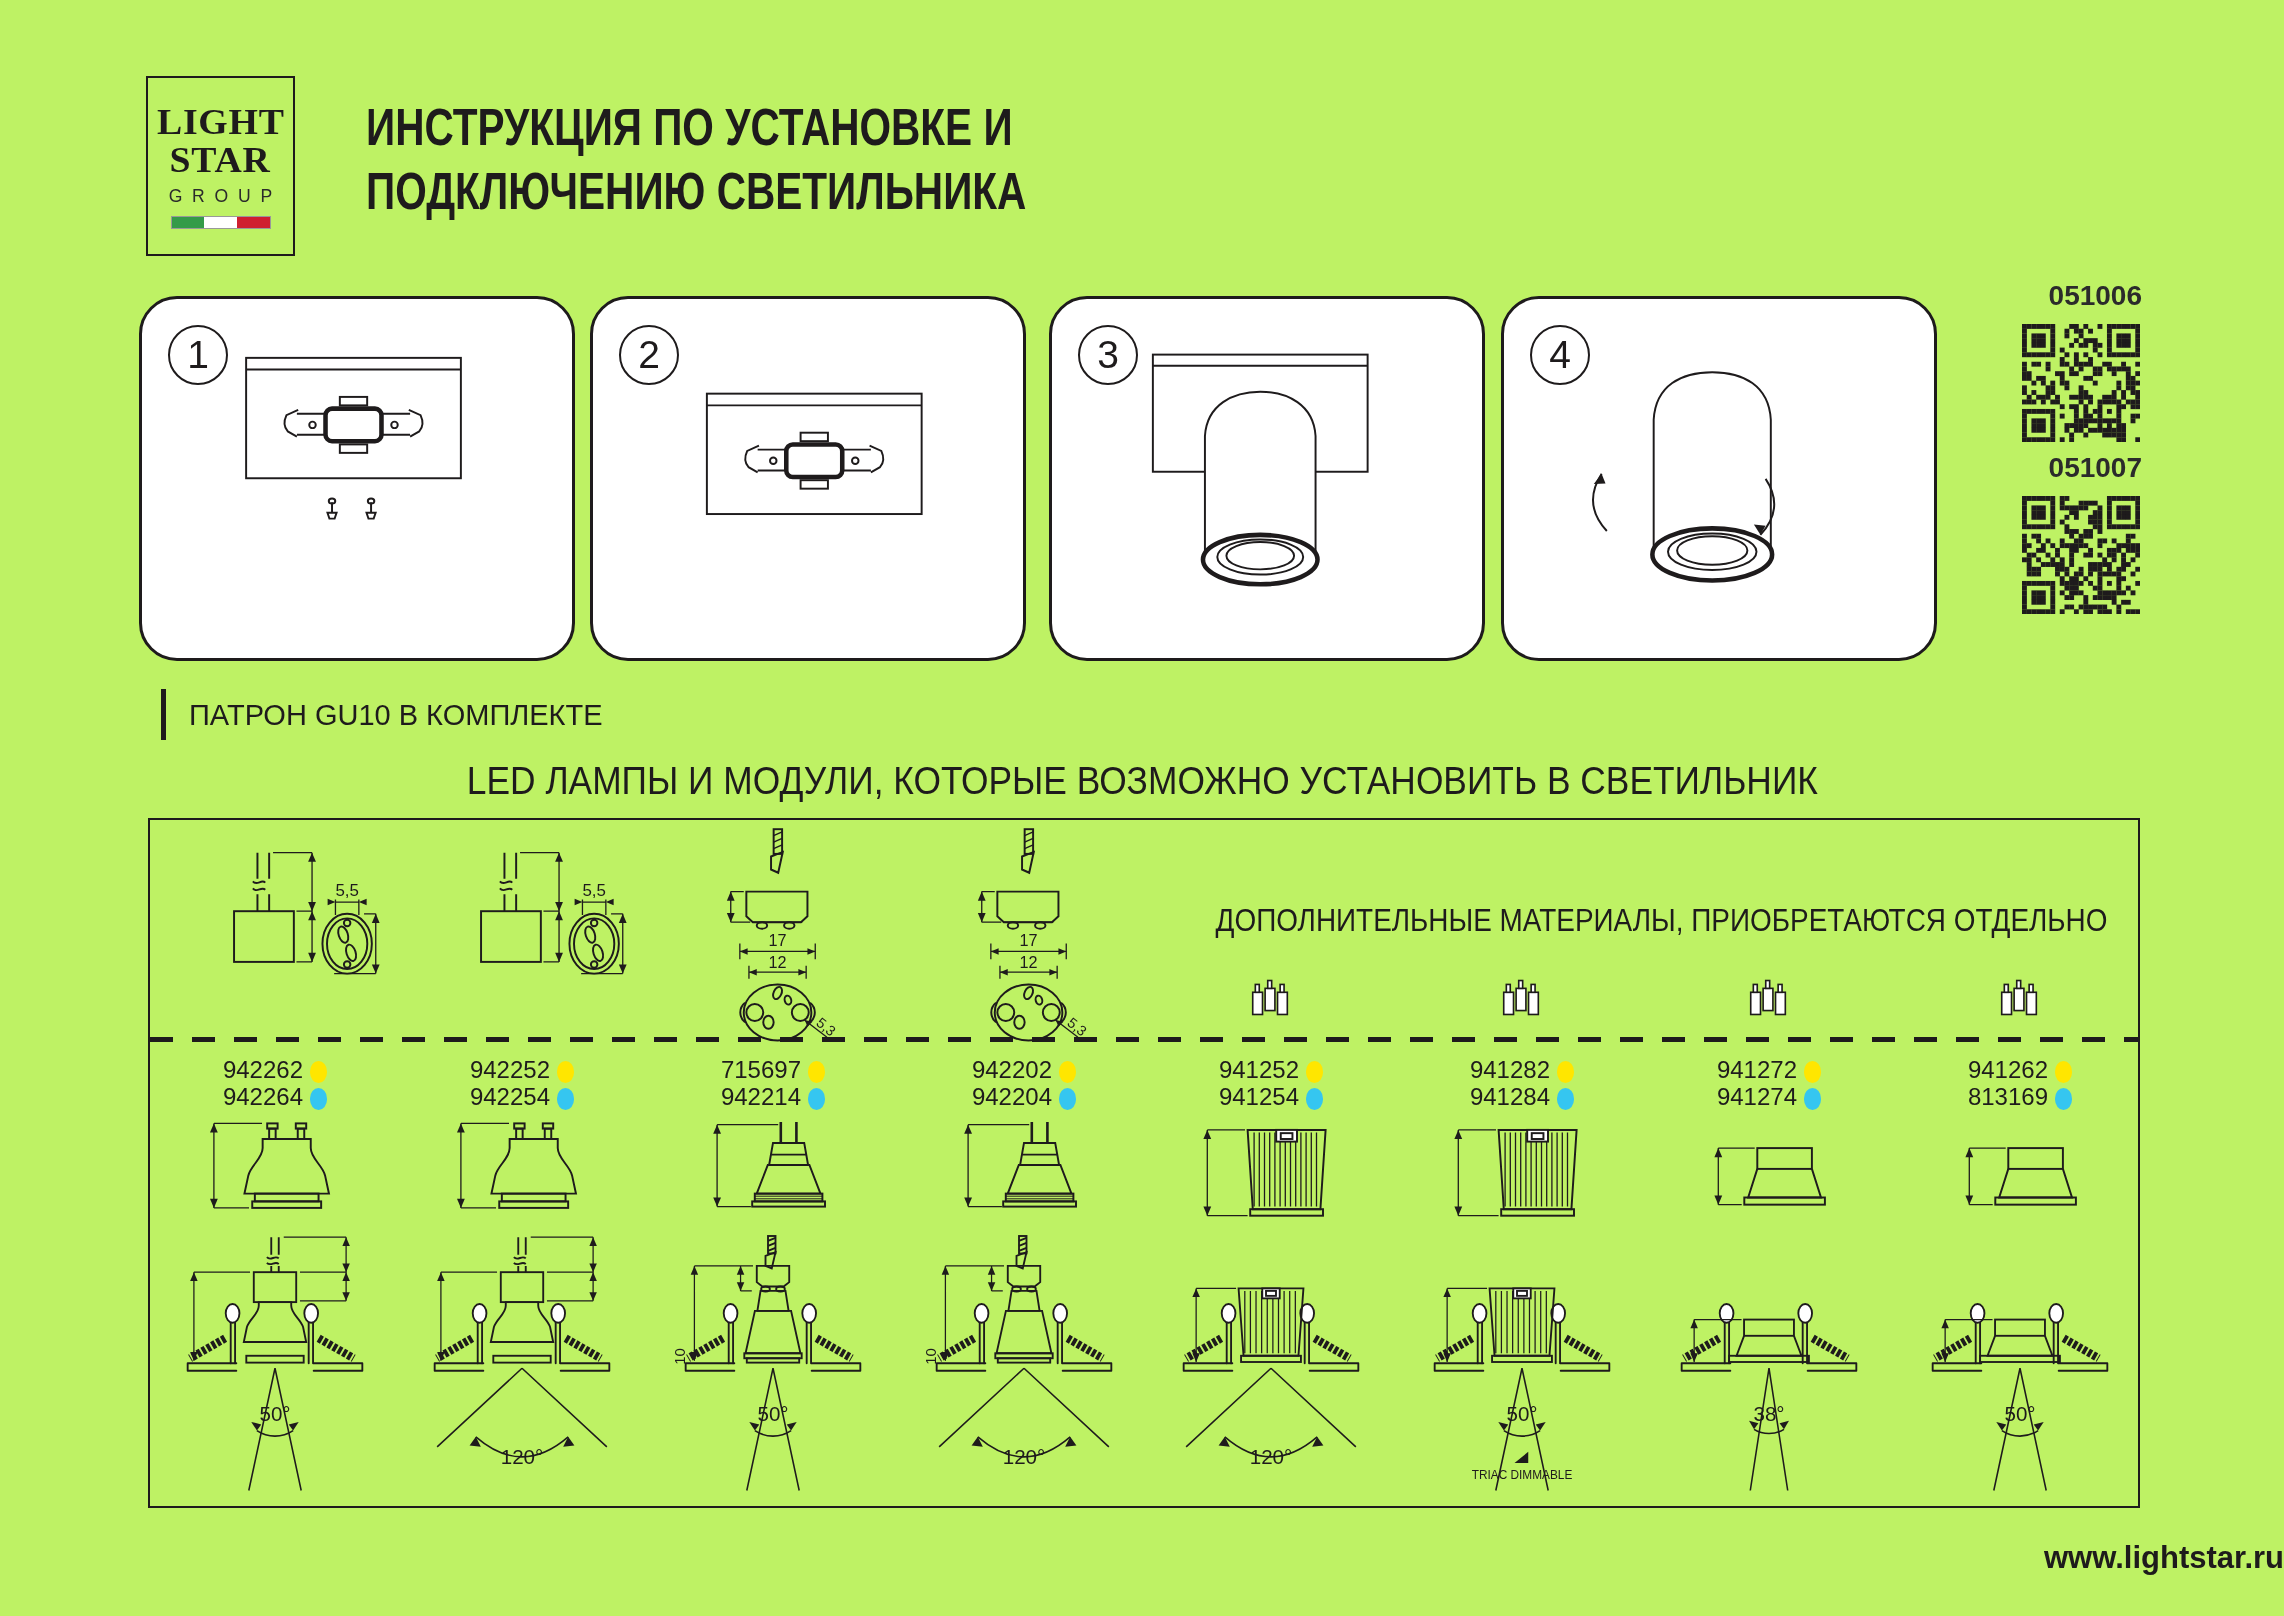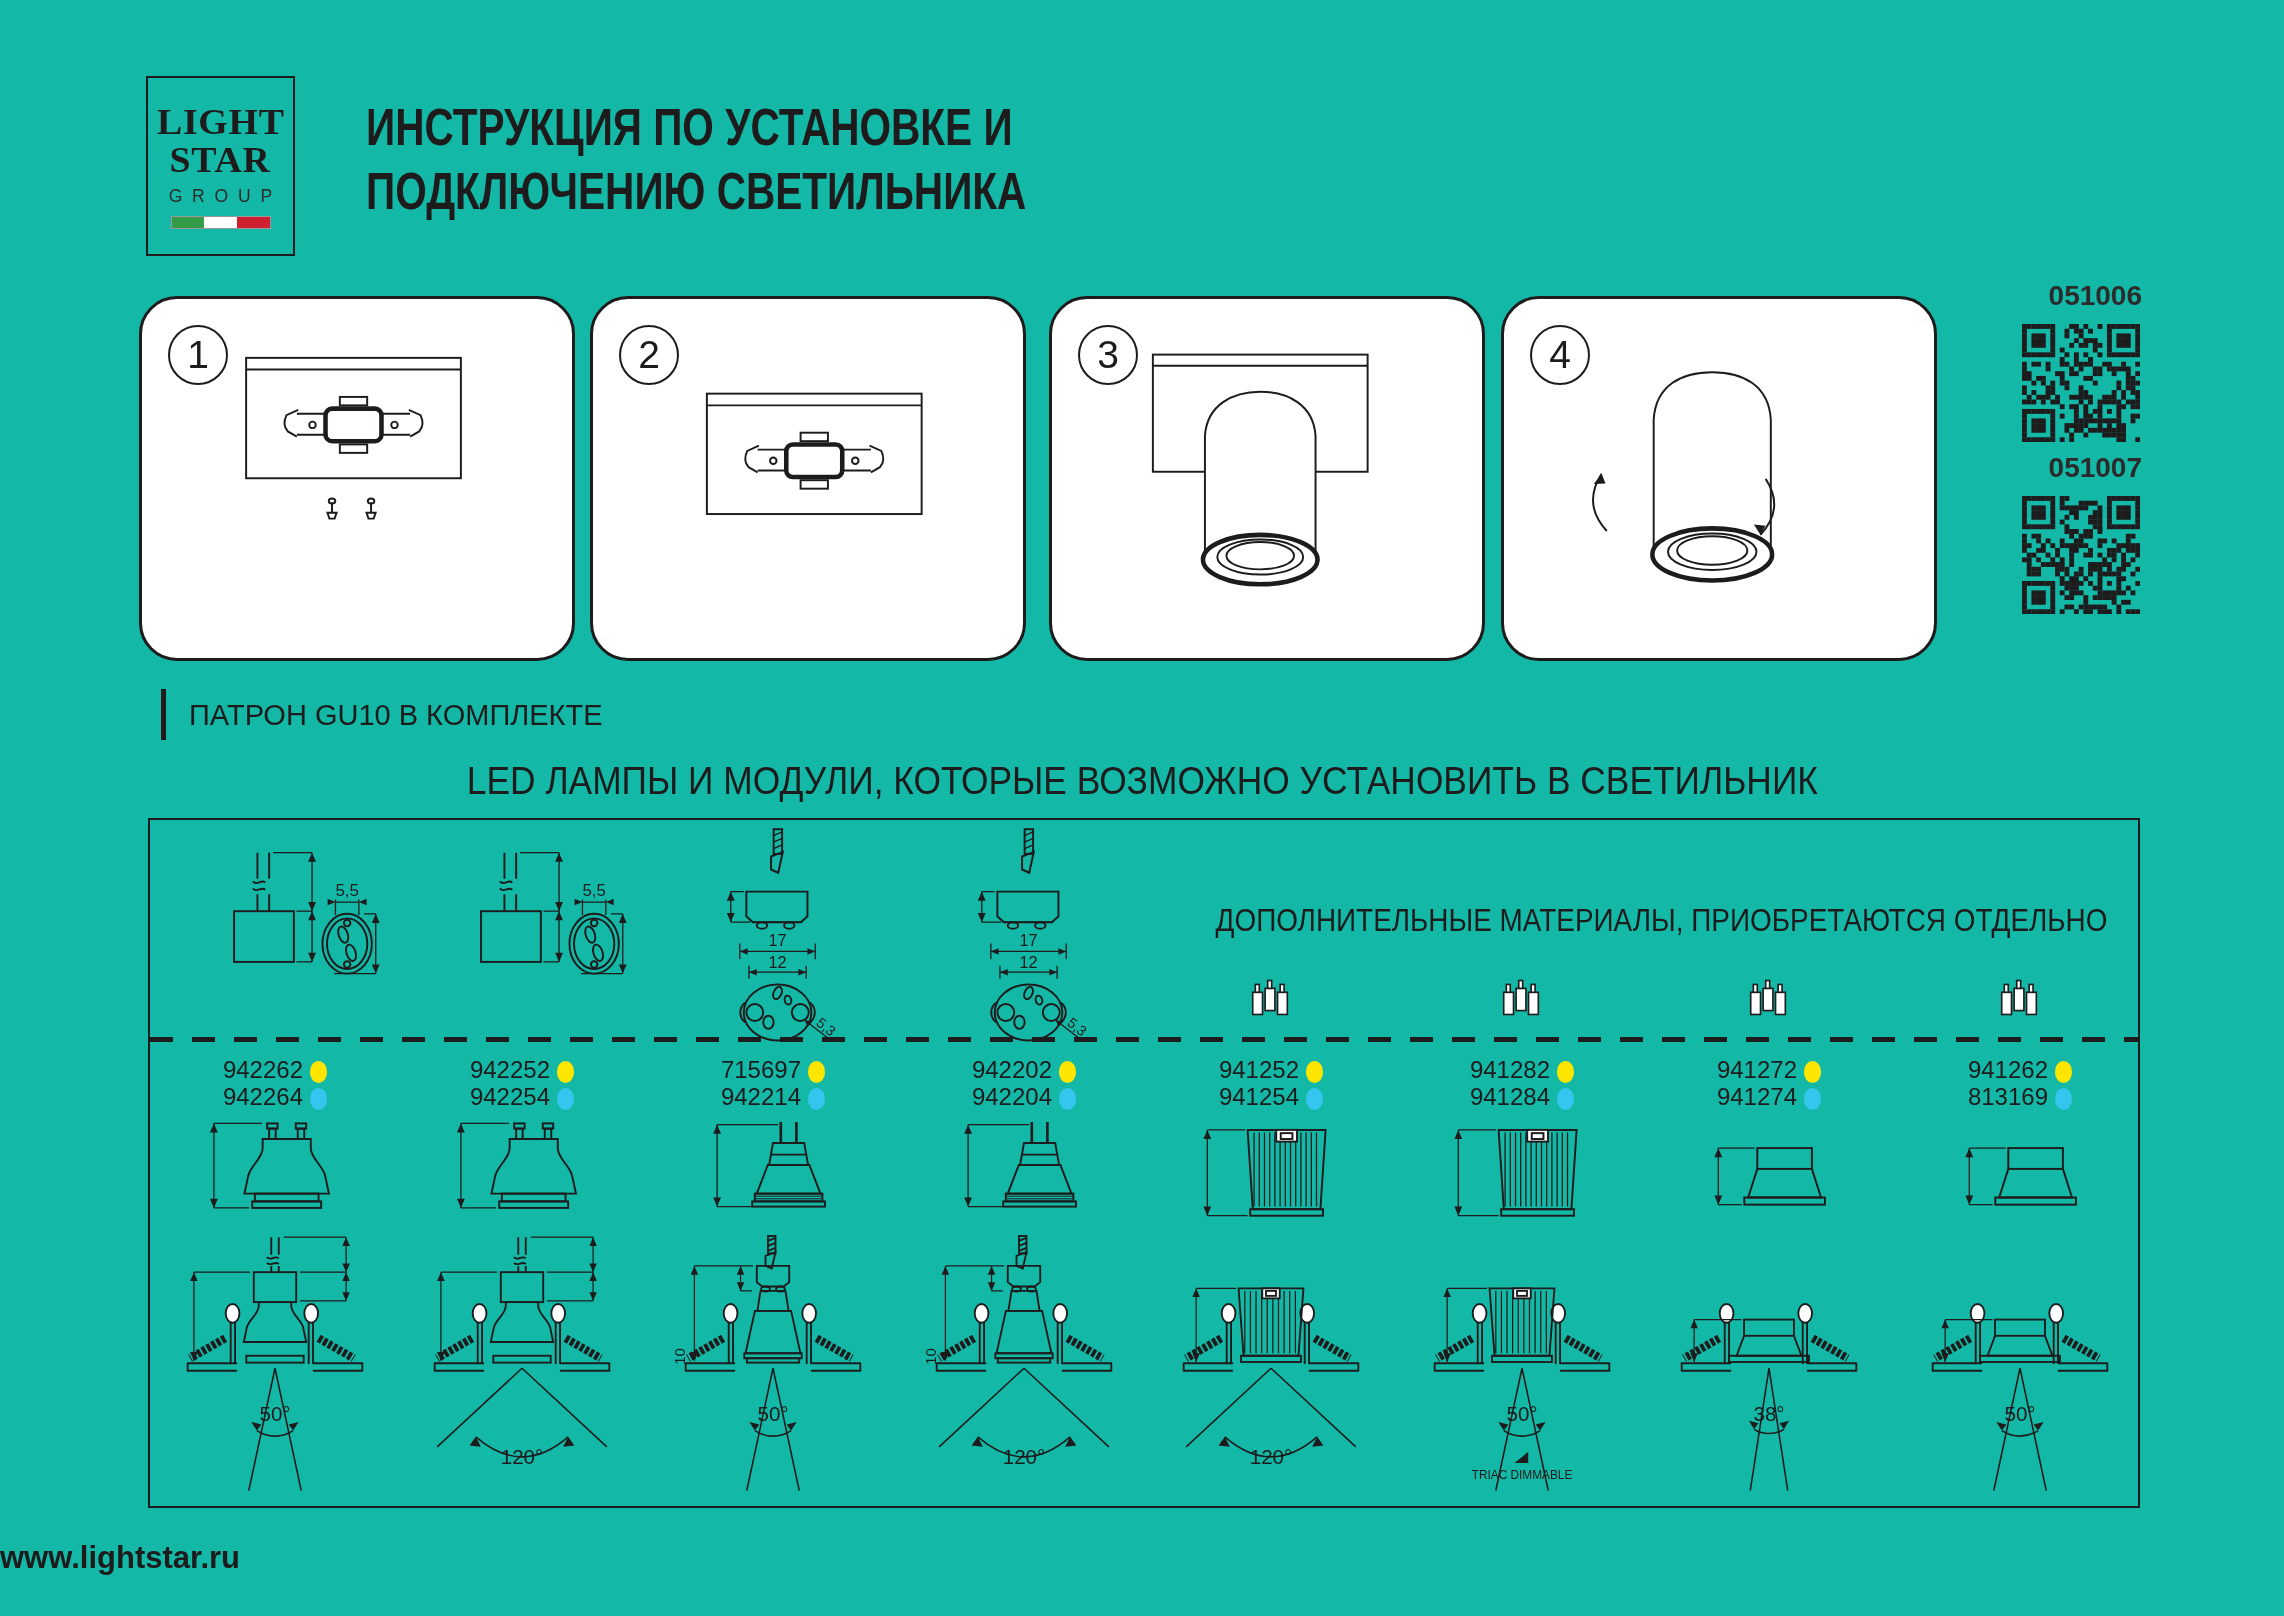--- a/index.html
+++ b/index.html
@@ -1,16 +1,16 @@
 <!DOCTYPE html>
 <html style="font-size:10.4px"><head>
 <meta charset="utf-8">
 <style>
   html,body{margin:0;padding:0;background:#e8e8e8;}
-  .page{position:relative;width:2284px;height:1616px;background:#14b8a6;overflow:hidden;
+  .page{position:relative;width:2284px;height:1616px;background:#bef264;overflow:hidden;
         font-family:"Liberation Sans",sans-serif;color:#1e1b1c;}
   .abs{position:absolute;}
 
   
   .logo-box{left:146px;top:76px;width:145px;height:176px;border:2.6px solid #1e1b1c;
             display:flex;flex-direction:column;align-items:center;justify-content:center;}
   .logo-word{font-family:"Liberation Serif",serif;font-weight:700;font-size:36px;line-height:38px;
              letter-spacing:0.7px;transform:scaleX(1.05);}
   .logo-group{font-size:17.6px;letter-spacing:9.8px;margin:6.5px 0 0 9.8px;color:#2b2b2b;}
   .flag{width:98px;height:11px;margin-top:9px;display:flex;border:0.7px solid #999;}
@@ -49,21 +49,21 @@
   .col .term{position:absolute;left:50%;top:154px;transform:translateX(-50%);}
   .articles{position:absolute;left:0;top:236px;width:100%;text-align:center;}
   .art-line{font-size:24px;line-height:27px;white-space:nowrap;}
   .dot{display:inline-block;width:17.6px;height:21.5px;border-radius:50%;margin-left:6.5px;vertical-align:-4.6px;}
   .dot-yellow{background:#ffe600;}
   .dot-blue{background:#35c6f0;}
   .lampdraw{position:absolute;left:50%;top:294px;transform:translateX(-50%);}
   .instdraw{position:absolute;left:50%;top:411px;transform:translateX(-50%);}
 
   
-  .footer{left:0;top:1540px;width:2284px;text-align:left;font-size:31px;font-weight:700;}
+  .footer{left:0;top:1540px;width:2284px;text-align:right;font-size:31px;font-weight:700;}
 
   svg text{fill:#1e1b1c;stroke:none;font-family:"Liberation Sans",sans-serif;}
 </style>
 </head>
 <body>
 
 <svg width="0" height="0" style="position:absolute" aria-hidden="true">
 <defs>
 
   <g id="fixture" stroke="#1e1b1c" fill="none" stroke-width="3" stroke-linecap="round">

